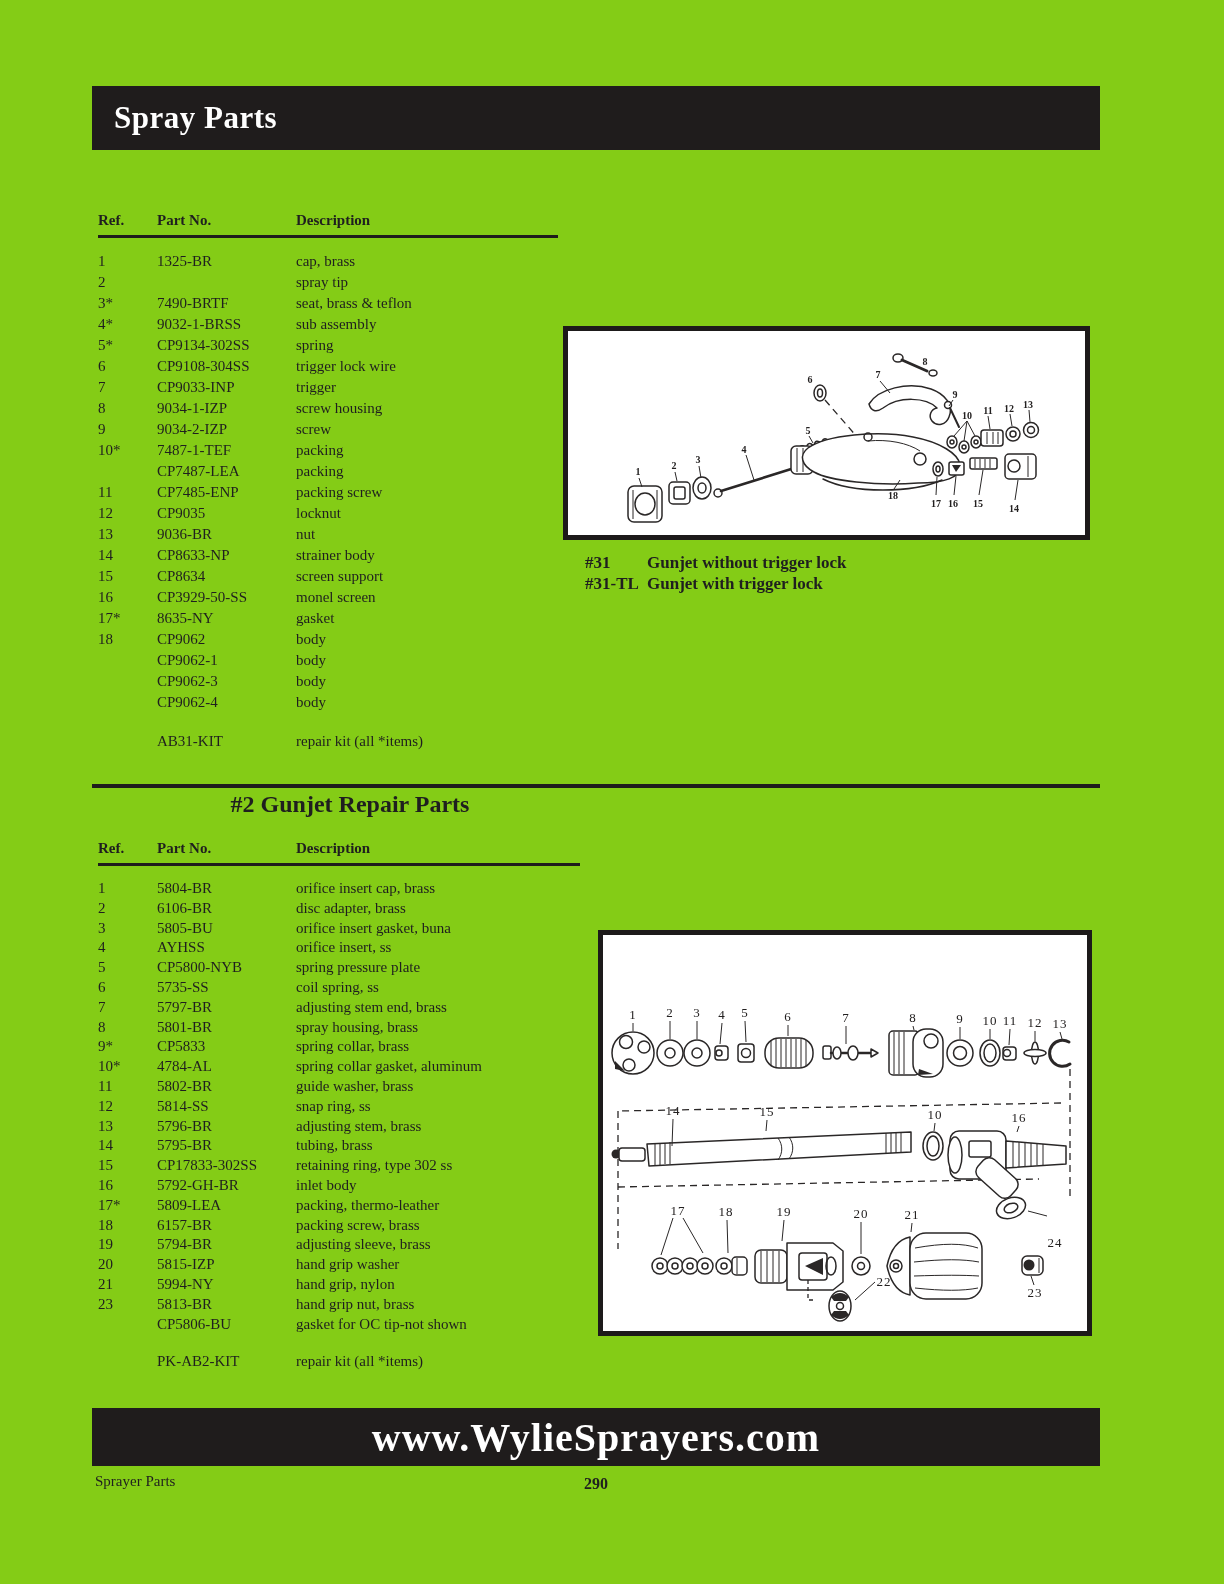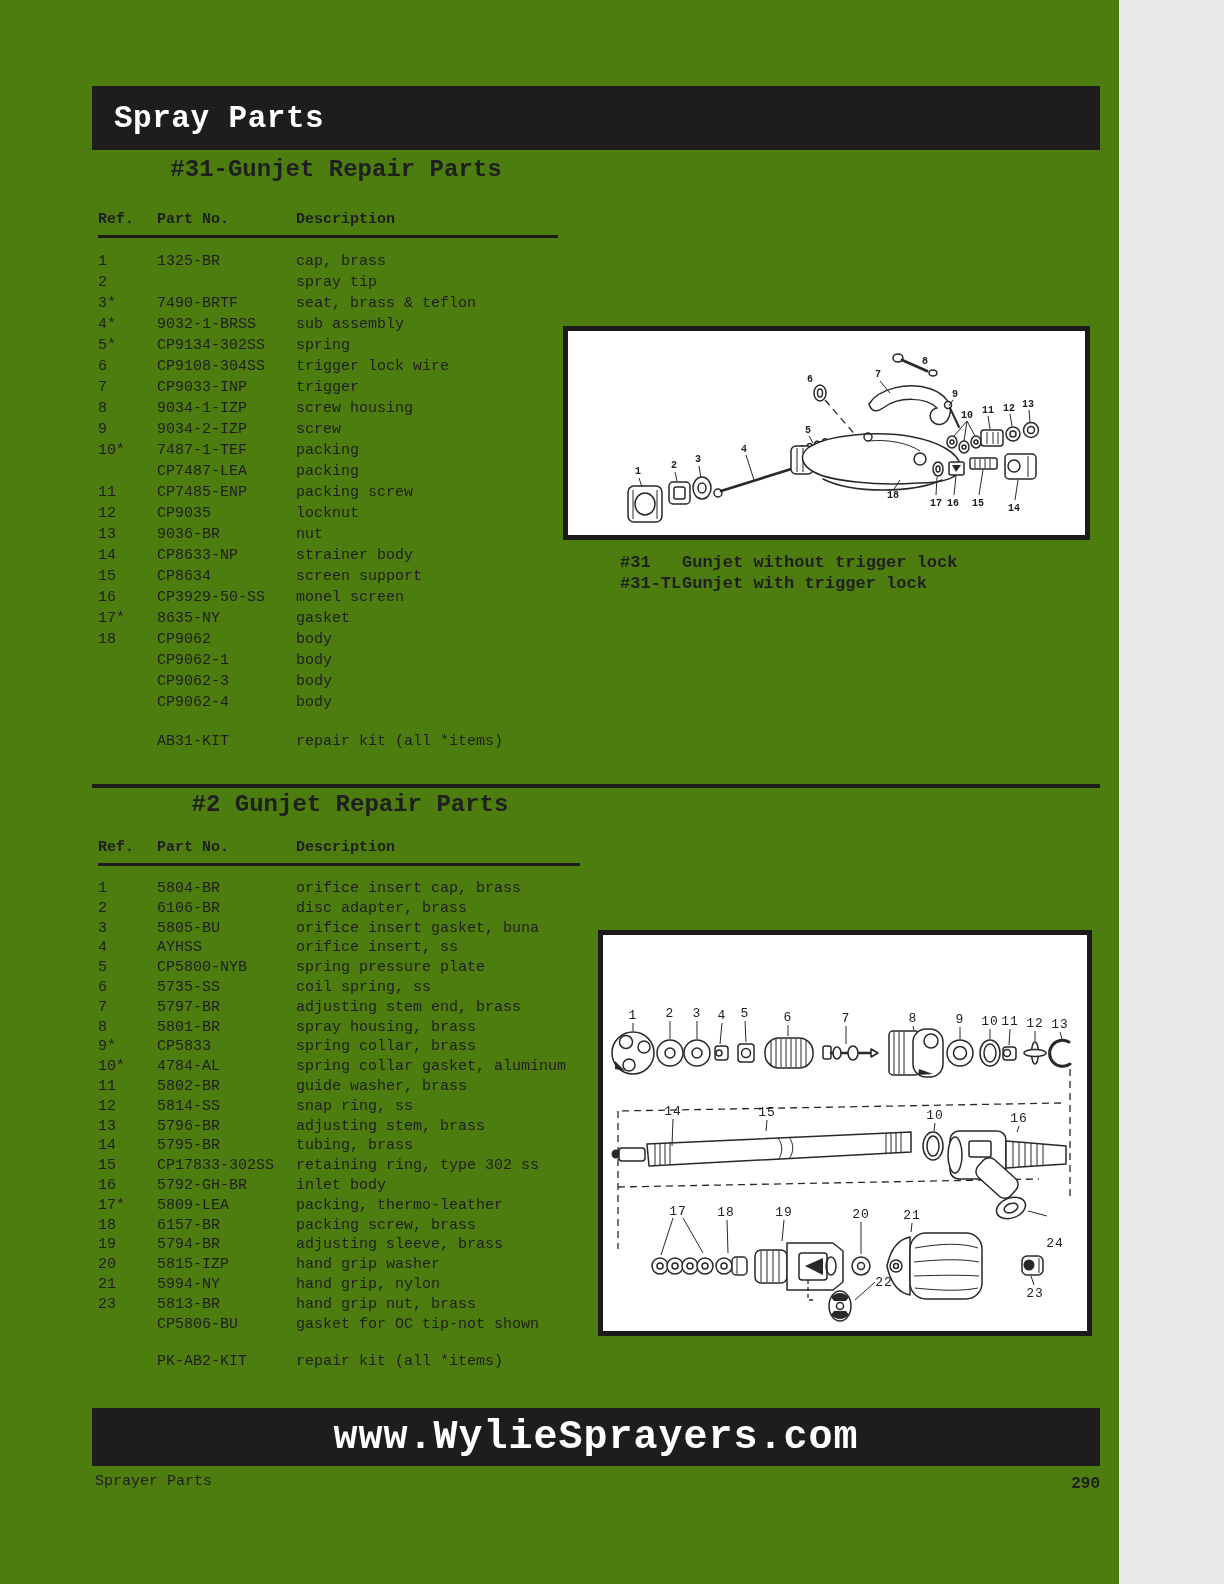--- a/index.html
+++ b/index.html
@@ -1,17 +1,17 @@
 <!DOCTYPE html>
 <html><head>
 <meta charset="utf-8">
 <style>
   html,body{margin:0;padding:0;background:#e8e8e8;}
-  .page{position:relative;width:1119px;height:1584px;background:#4d7c0f;
-        font-family:Liberation Mono, monospace;color:#1f1f1f;overflow:hidden;}
+  .page{position:relative;width:1224px;height:1584px;background:#84cc16;
+        font-family:Liberation Serif, serif;color:#1f1f1f;overflow:hidden;}
 
   
   .bar{position:absolute;left:92px;width:1008px;background:#1f1c1c;color:#fff;
        display:flex;align-items:center;}
   .bar.top{top:86px;height:64px;}
   .bar.top .bar-title{font-size:31px;font-weight:bold;padding-left:22px;letter-spacing:.5px;}
   .bar.bottom{top:1408px;height:58px;justify-content:center;}
   .bar.bottom .site{font-size:40px;font-weight:bold;letter-spacing:1px;}
 
   .section-title{position:absolute;font-size:24px;font-weight:bold;text-align:center;}
@@ -47,38 +47,37 @@
 
   
   .ln{stroke:#2a2727;stroke-width:1.5;fill:none;stroke-linecap:round;stroke-linejoin:round;}
   .lnf{stroke:#2a2727;stroke-width:1.5;fill:#ffffff;stroke-linecap:round;stroke-linejoin:round;}
   .fill{fill:#2a2727;stroke:none;}
   .thin{stroke:#2a2727;stroke-width:1;fill:none;}
   .dash{stroke:#2a2727;stroke-width:1.3;fill:none;stroke-dasharray:7 5;}
 
   .caption{position:absolute;left:585px;top:552px;font-size:17px;font-weight:bold;line-height:21px;}
   .cap-line{display:flex;}
-  .cap-tag{width:62px;flex:none;margin-left:35px;}
+  .cap-tag{width:62px;flex:none;}
 
   .divider{position:absolute;left:92px;top:784px;width:1008px;height:4px;background:#1f1c1c;}
 
   .foot-left{position:absolute;left:95px;top:1473px;font-size:15px;}
-  .foot-page{position:absolute;left:92px;top:1475px;width:1008px;text-align:right;
+  .foot-page{position:absolute;left:92px;top:1475px;width:1008px;text-align:center;
              font-size:16px;font-weight:bold;}
 </style>
 </head>
 <body>
 
 <div class="page">
 
   <div class="bar top">
     <span class="bar-title">Spray Parts</span>
   </div>
 
-  <div class="section-title st1">#31-Gunjet Repair Parts</div>
 
   <div class="ptable t31">
     <div class="thead">
       <span class="c-ref">Ref.</span>
       <span class="c-part">Part No.</span>
       <span class="c-desc">Description</span>
     </div>
     <div class="rule"></div>
     <div class="rows">
 

